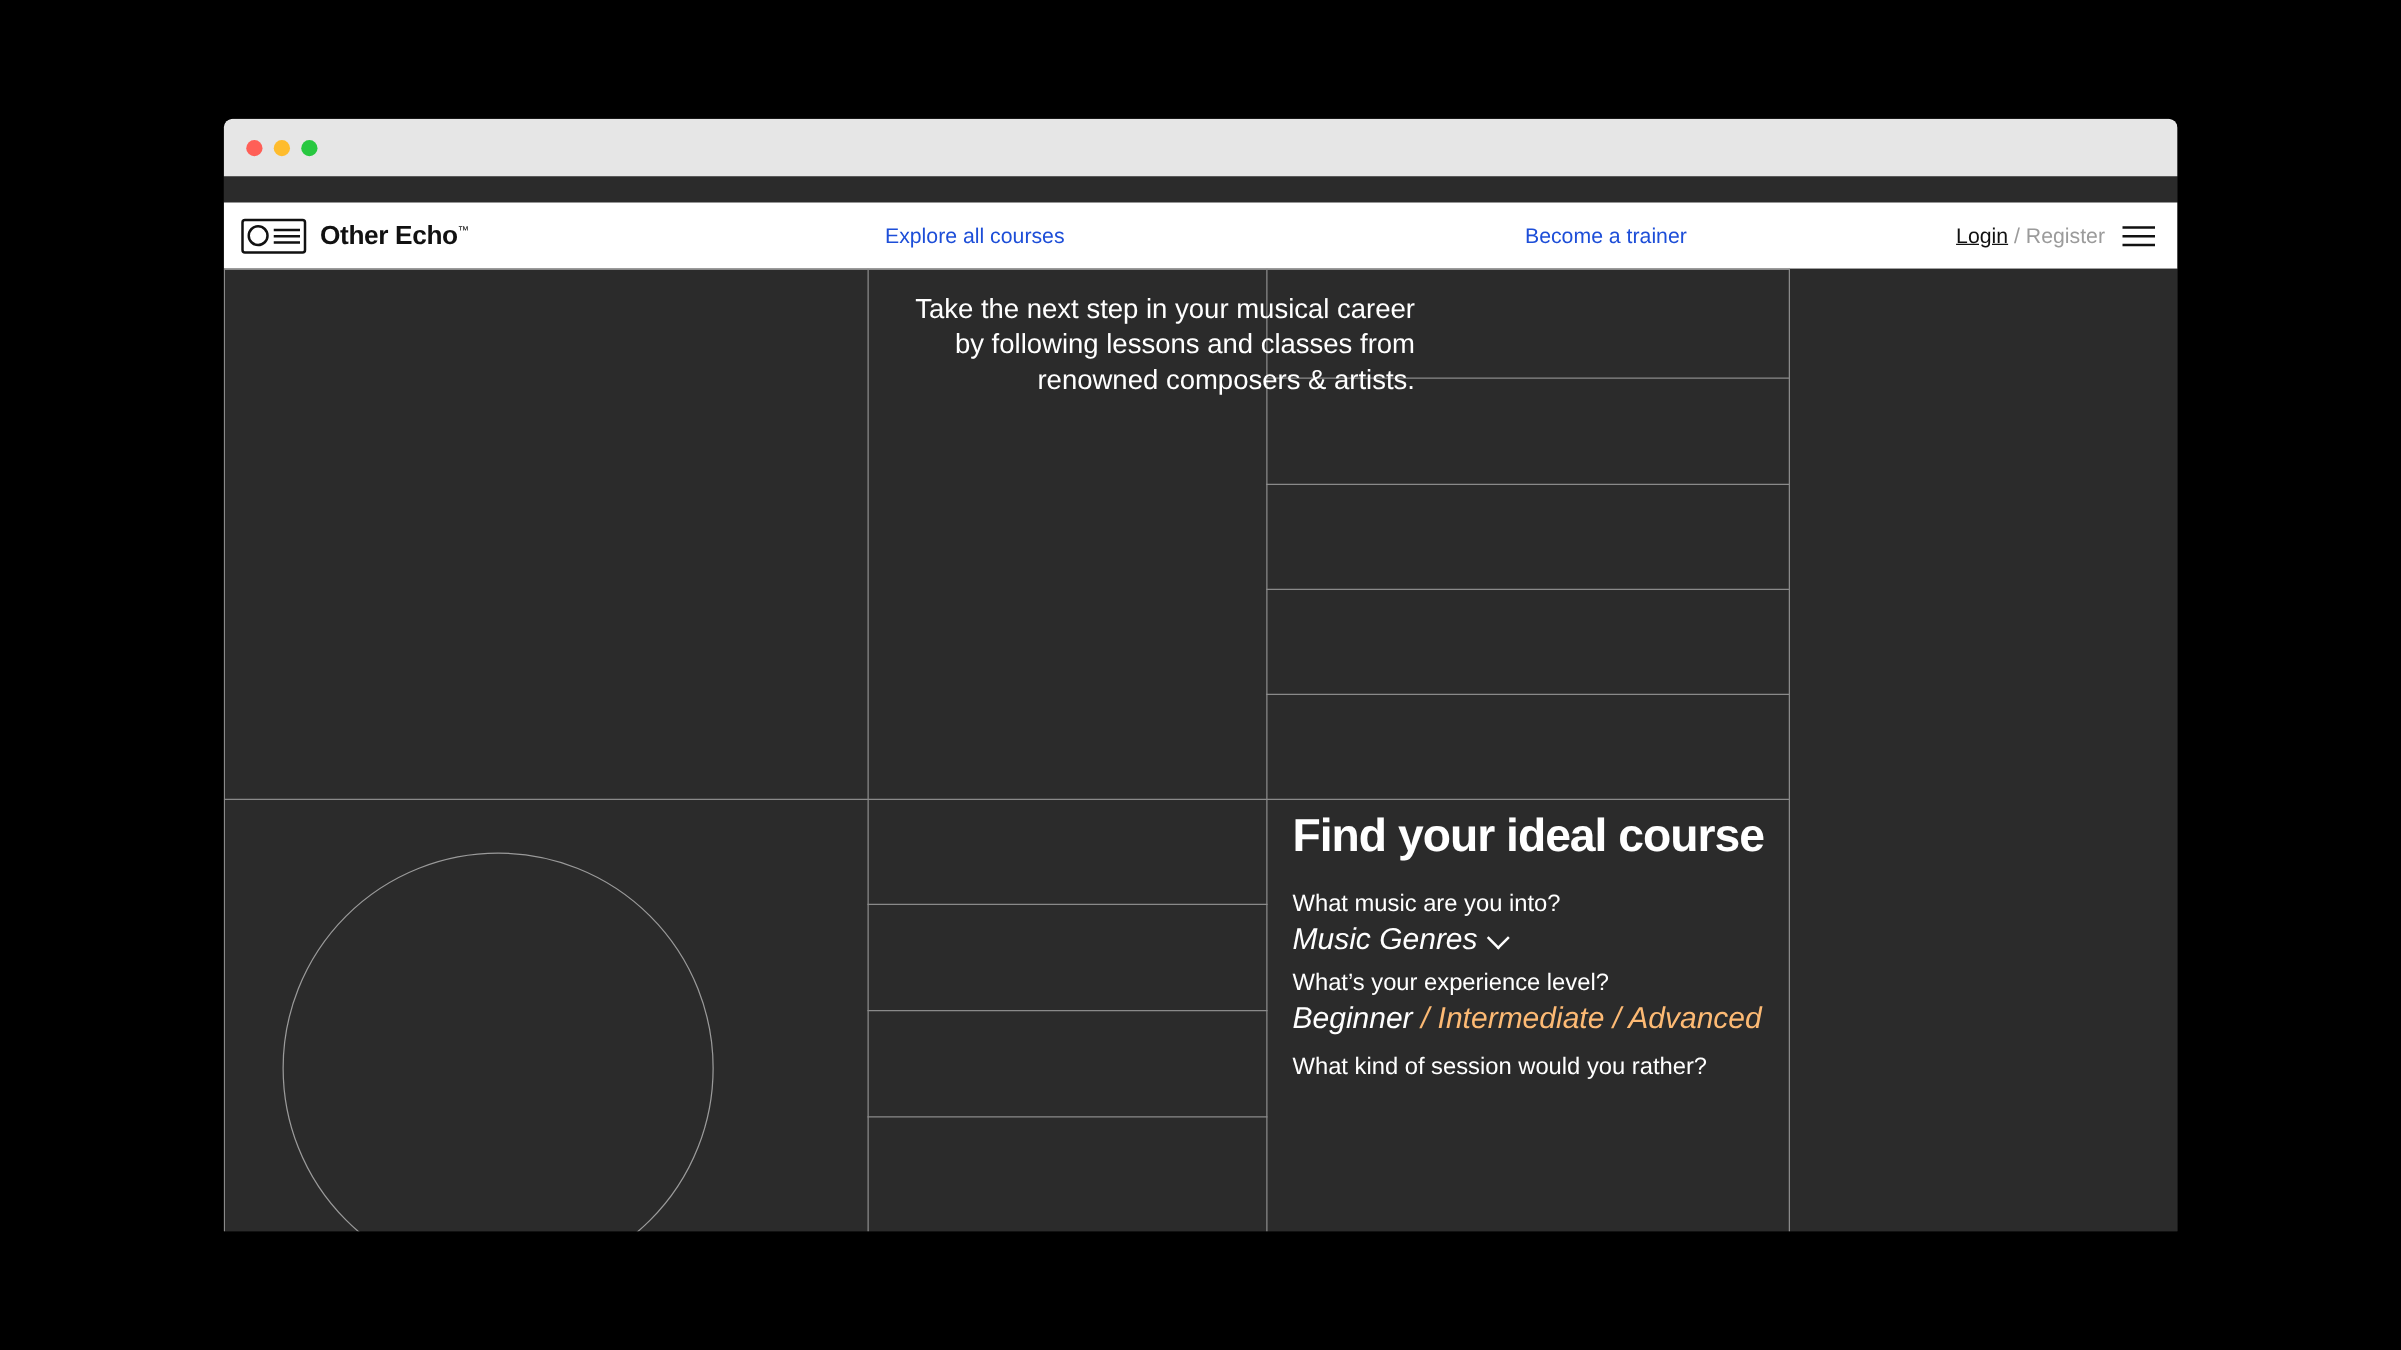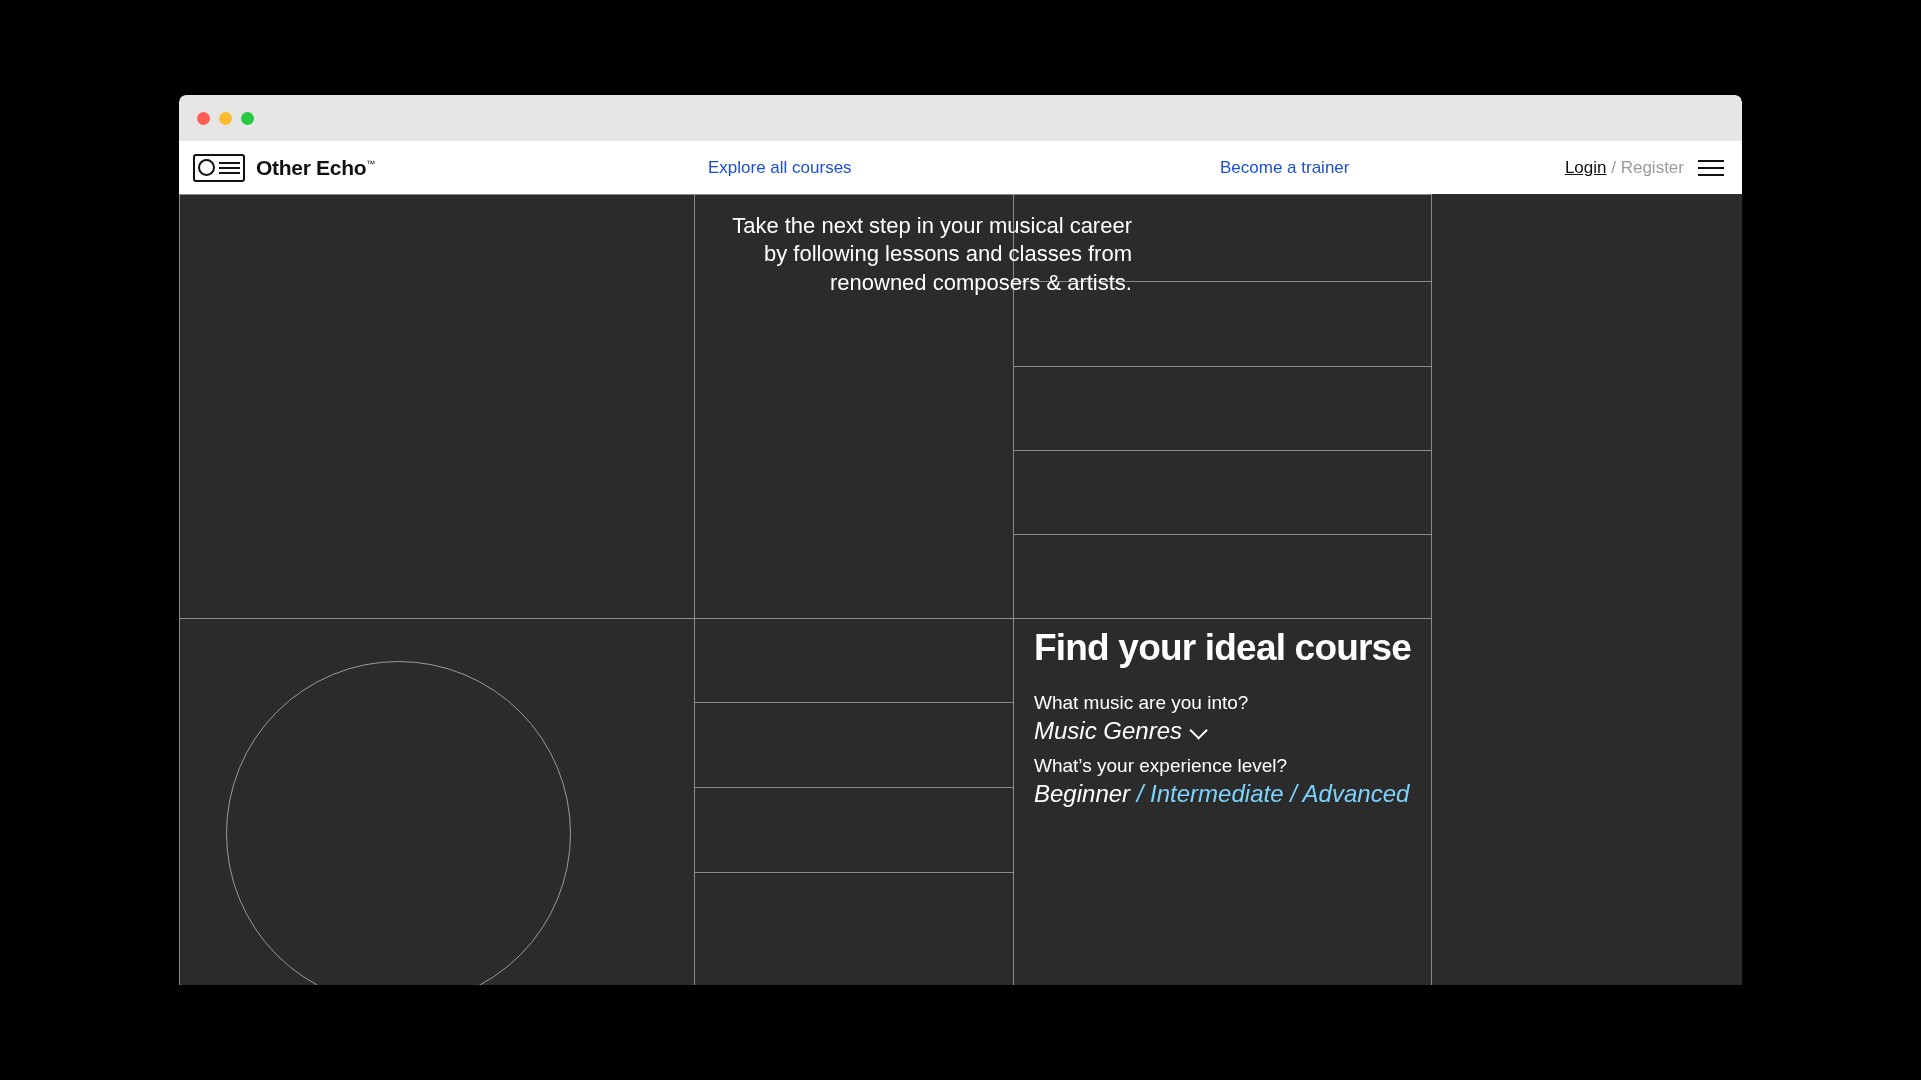--- a/index.html
+++ b/index.html
@@ -38,20 +38,21 @@
   .dot.green { background:#28c840; }
 
   
   .site-header {
     height: 53px;
     background: #ffffff;
     display: flex;
     align-items: center;
     position: relative;
     color: #111;
+    margin-top: 21px;
   }
   .brand {
     display: flex;
     align-items: center;
     margin-left: 14px;
   }
   .brand-mark {
     width: 52px; height: 28px;
     border: 2px solid #111;
     border-radius: 3px;
@@ -142,21 +143,21 @@
   .finder-title {
     position: absolute;
     left: 855px;
     top: 433px;
     font-size: 37px;
     letter-spacing: -0.8px;
   }
   .q-block { position: absolute; left: 855px; }
   .q-label { font-size: 19px; line-height: 1.32; }
   .q-value { font-size: 24px; line-height: 1.32; font-style: italic; }
-  .q-value .muted { color: #7dd3fc; }
+  .q-value .muted { color: #fdba74; }
   .chev {
     display: inline-block;
     width: 13px; height: 13px;
     border-right: 2px solid #fff;
     border-bottom: 2px solid #fff;
     transform: rotate(45deg) translateY(-3px);
     margin-left: 8px;
   }
 
   .circle {
@@ -243,15 +244,18 @@
       </div>
     </div>
 
     <div class="q-block" style="top:559px;">
       <div class="q-label">What’s your experience level?</div>
       <div class="q-value">
         <span>Beginner</span><span class="muted"> / Intermediate / Advanced</span>
       </div>
     </div>
 
+    <div class="q-block" style="top:626px;">
+      <div class="q-label">What kind of session would you rather?</div>
+    </div>
 
   </div>
 </div>
 
 </body></html>

